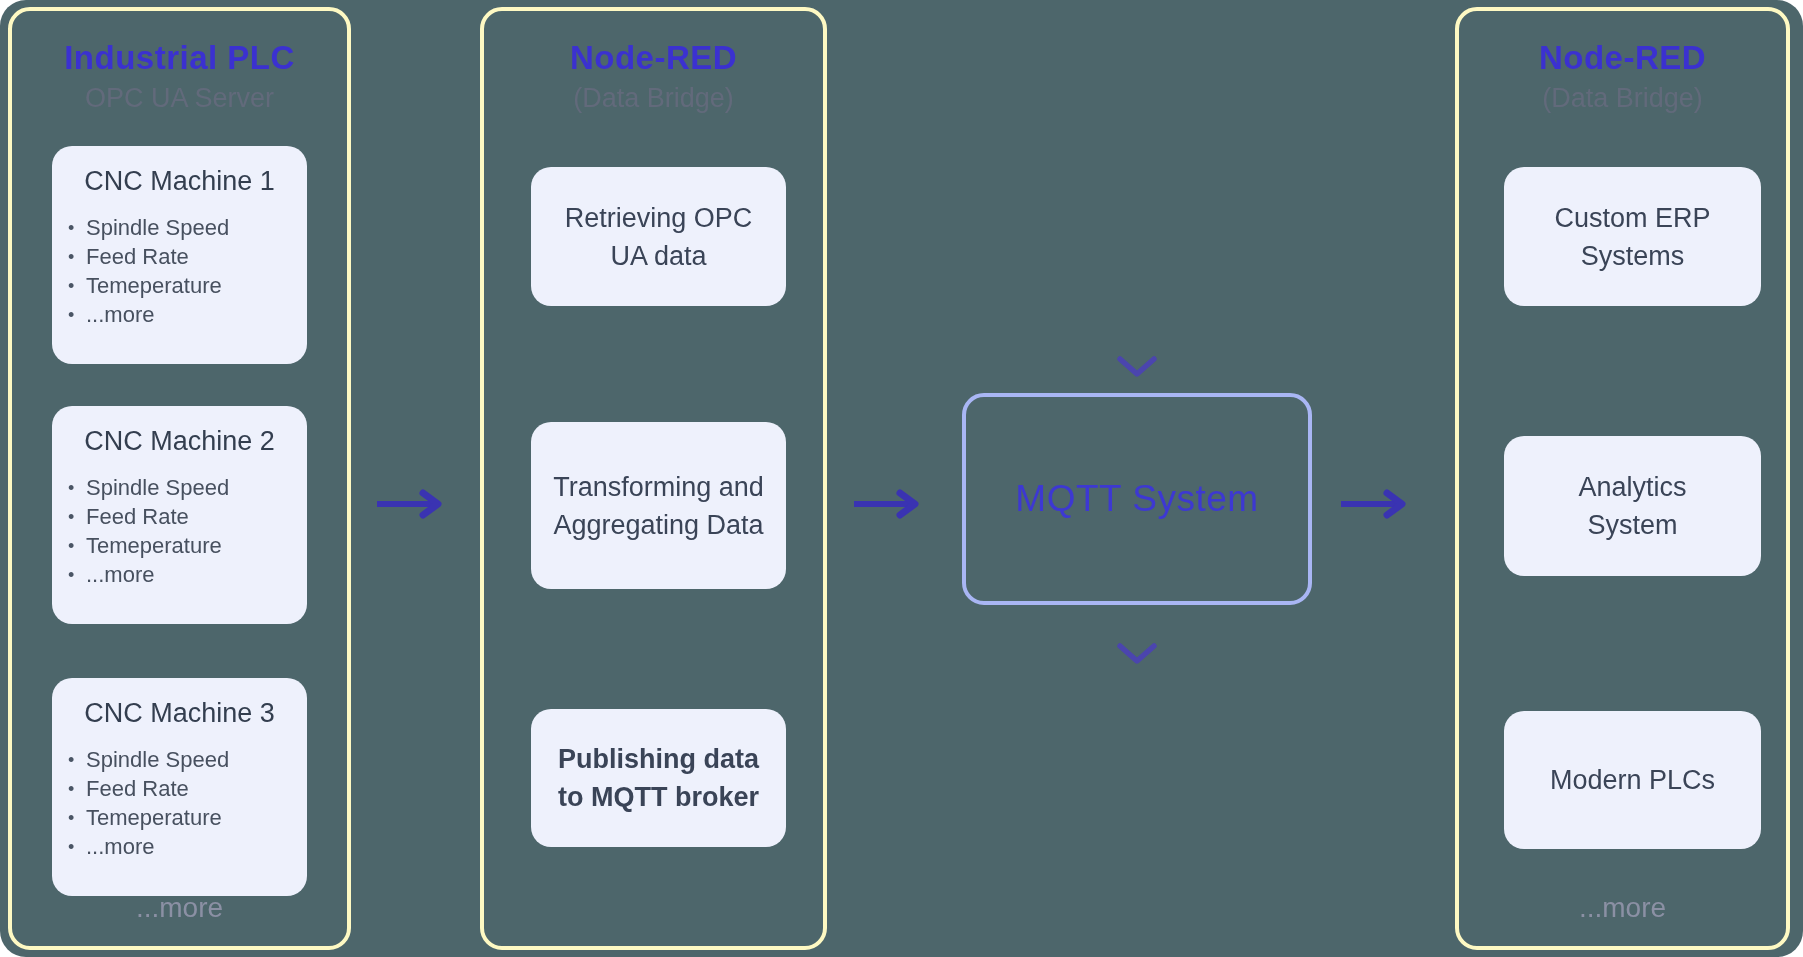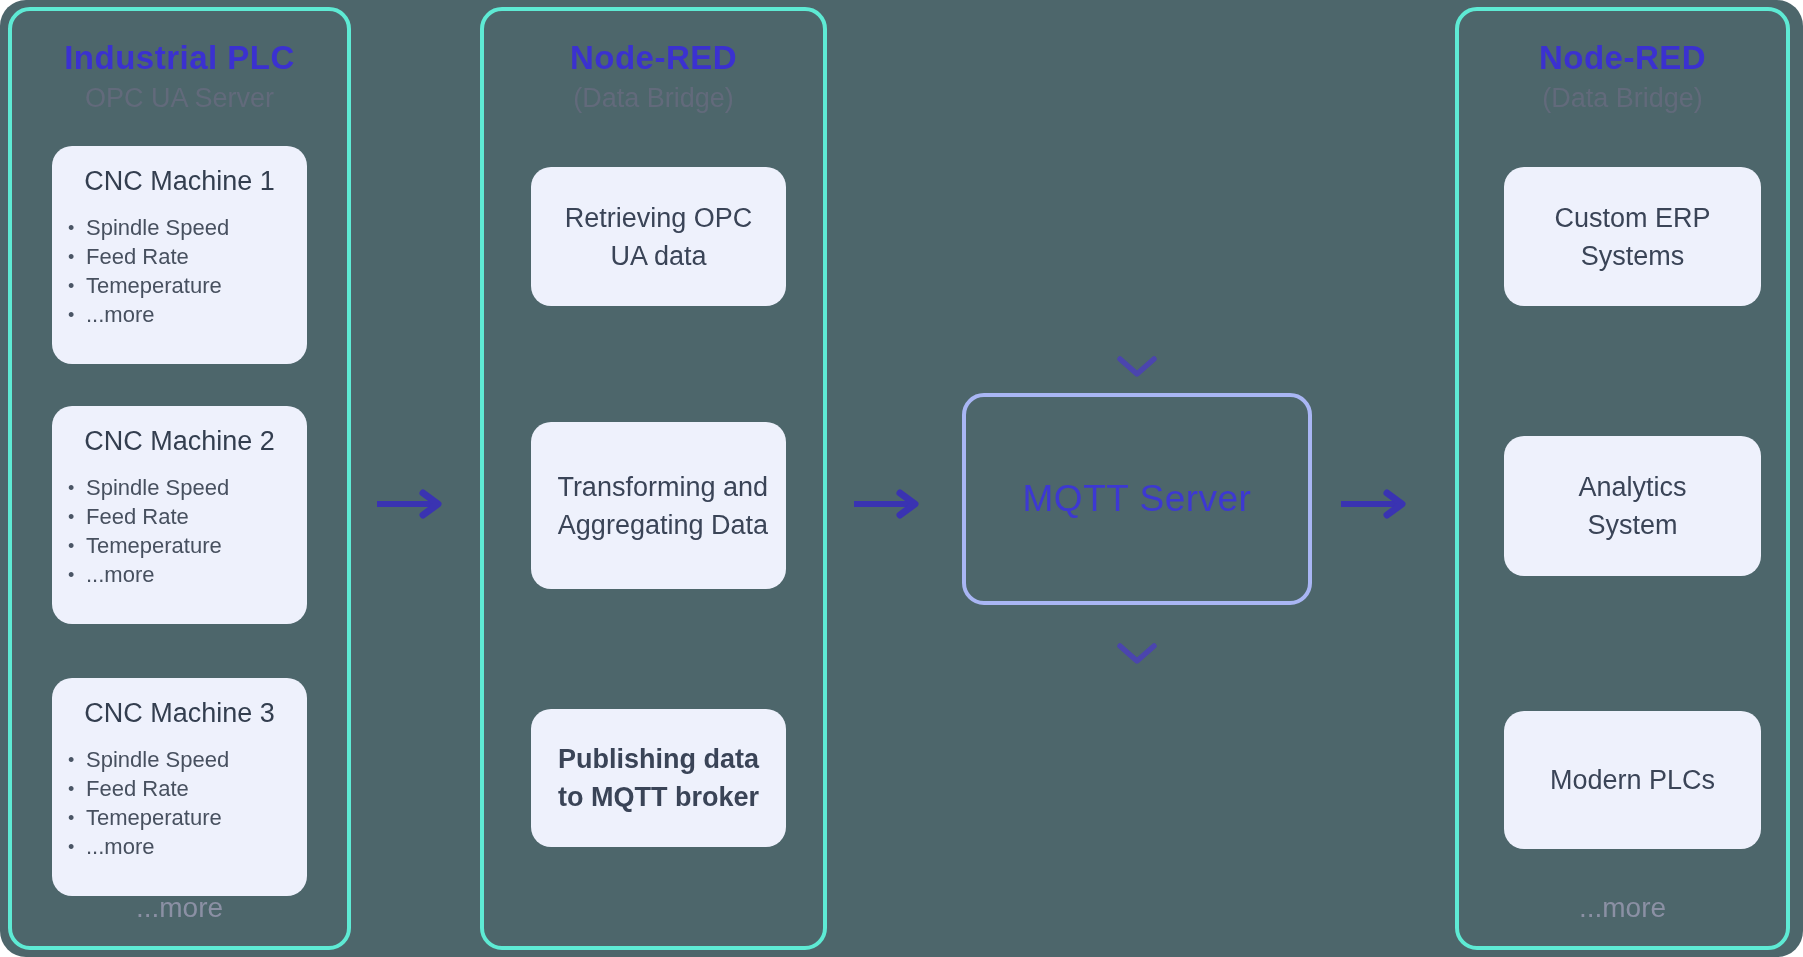--- a/index.html
+++ b/index.html
@@ -7,21 +7,21 @@
   .stage{
     position:relative;
     width:1803px;height:957px;
     background:#4d666b;
     border-radius:26px;
     overflow:hidden;
   }
   .column{
     position:absolute;
     top:7px;height:943px;
-    border:4px solid #5eead4;
+    border:4px solid #fef9c3;
     border-radius:22px;
     box-sizing:border-box;
   }
   .col-1{left:8px;width:343px;}
   .col-2{left:480px;width:347px;}
   .col-3{left:1455px;width:335px;}
   .col-title{
     position:absolute;top:28px;left:0;right:0;
     text-align:center;
     font-size:33px;font-weight:700;
@@ -163,40 +163,40 @@
     <div class="col-subtitle">(Data Bridge)</div>
 
     <div class="card step-card" style="top:156px;height:139px;">
       <span>Retrieving OPC UA data</span>
     </div>
 
     <svg class="v-chevron chev-1" viewBox="0 0 40 24">
       <path d="M3 4 L20 19 L37 4" stroke="#4b45ae" stroke-width="5.5" fill="none" stroke-linecap="round" stroke-linejoin="round"></path>
     </svg>
 
-    <div class="card step-card" style="top:411px;height:167px;text-align:right;">
+    <div class="card step-card" style="top:411px;height:167px;">
       <span>Transforming and Aggregating Data</span>
     </div>
 
     <svg class="v-chevron chev-2" viewBox="0 0 40 24">
       <path d="M3 4 L20 19 L37 4" stroke="#4b45ae" stroke-width="5.5" fill="none" stroke-linecap="round" stroke-linejoin="round"></path>
     </svg>
 
     <div class="card step-card" style="top:698px;height:138px;font-weight:bold;">
       <span>Publishing data to MQTT broker</span>
     </div>
   </div>
 
   <svg class="h-arrow arrow-2" viewBox="0 0 76 30">
     <path d="M3 15 H59" stroke="#3a33b2" stroke-width="6" fill="none"></path>
     <path d="M49 4 L64 15 L49 26" stroke="#3a33b2" stroke-width="7" fill="none" stroke-linecap="round" stroke-linejoin="round"></path>
   </svg>
 
   <div class="broker-box">
-    <span class="broker-label">MQTT Server</span>
+    <span class="broker-label">MQTT System</span>
   </div>
 
   <svg class="h-arrow arrow-3" viewBox="0 0 76 30">
     <path d="M3 15 H59" stroke="#3a33b2" stroke-width="6" fill="none"></path>
     <path d="M49 4 L64 15 L49 26" stroke="#3a33b2" stroke-width="7" fill="none" stroke-linecap="round" stroke-linejoin="round"></path>
   </svg>
 
   <div class="column col-3">
     <div class="col-title">Node-RED</div>
     <div class="col-subtitle">(Data Bridge)</div>

